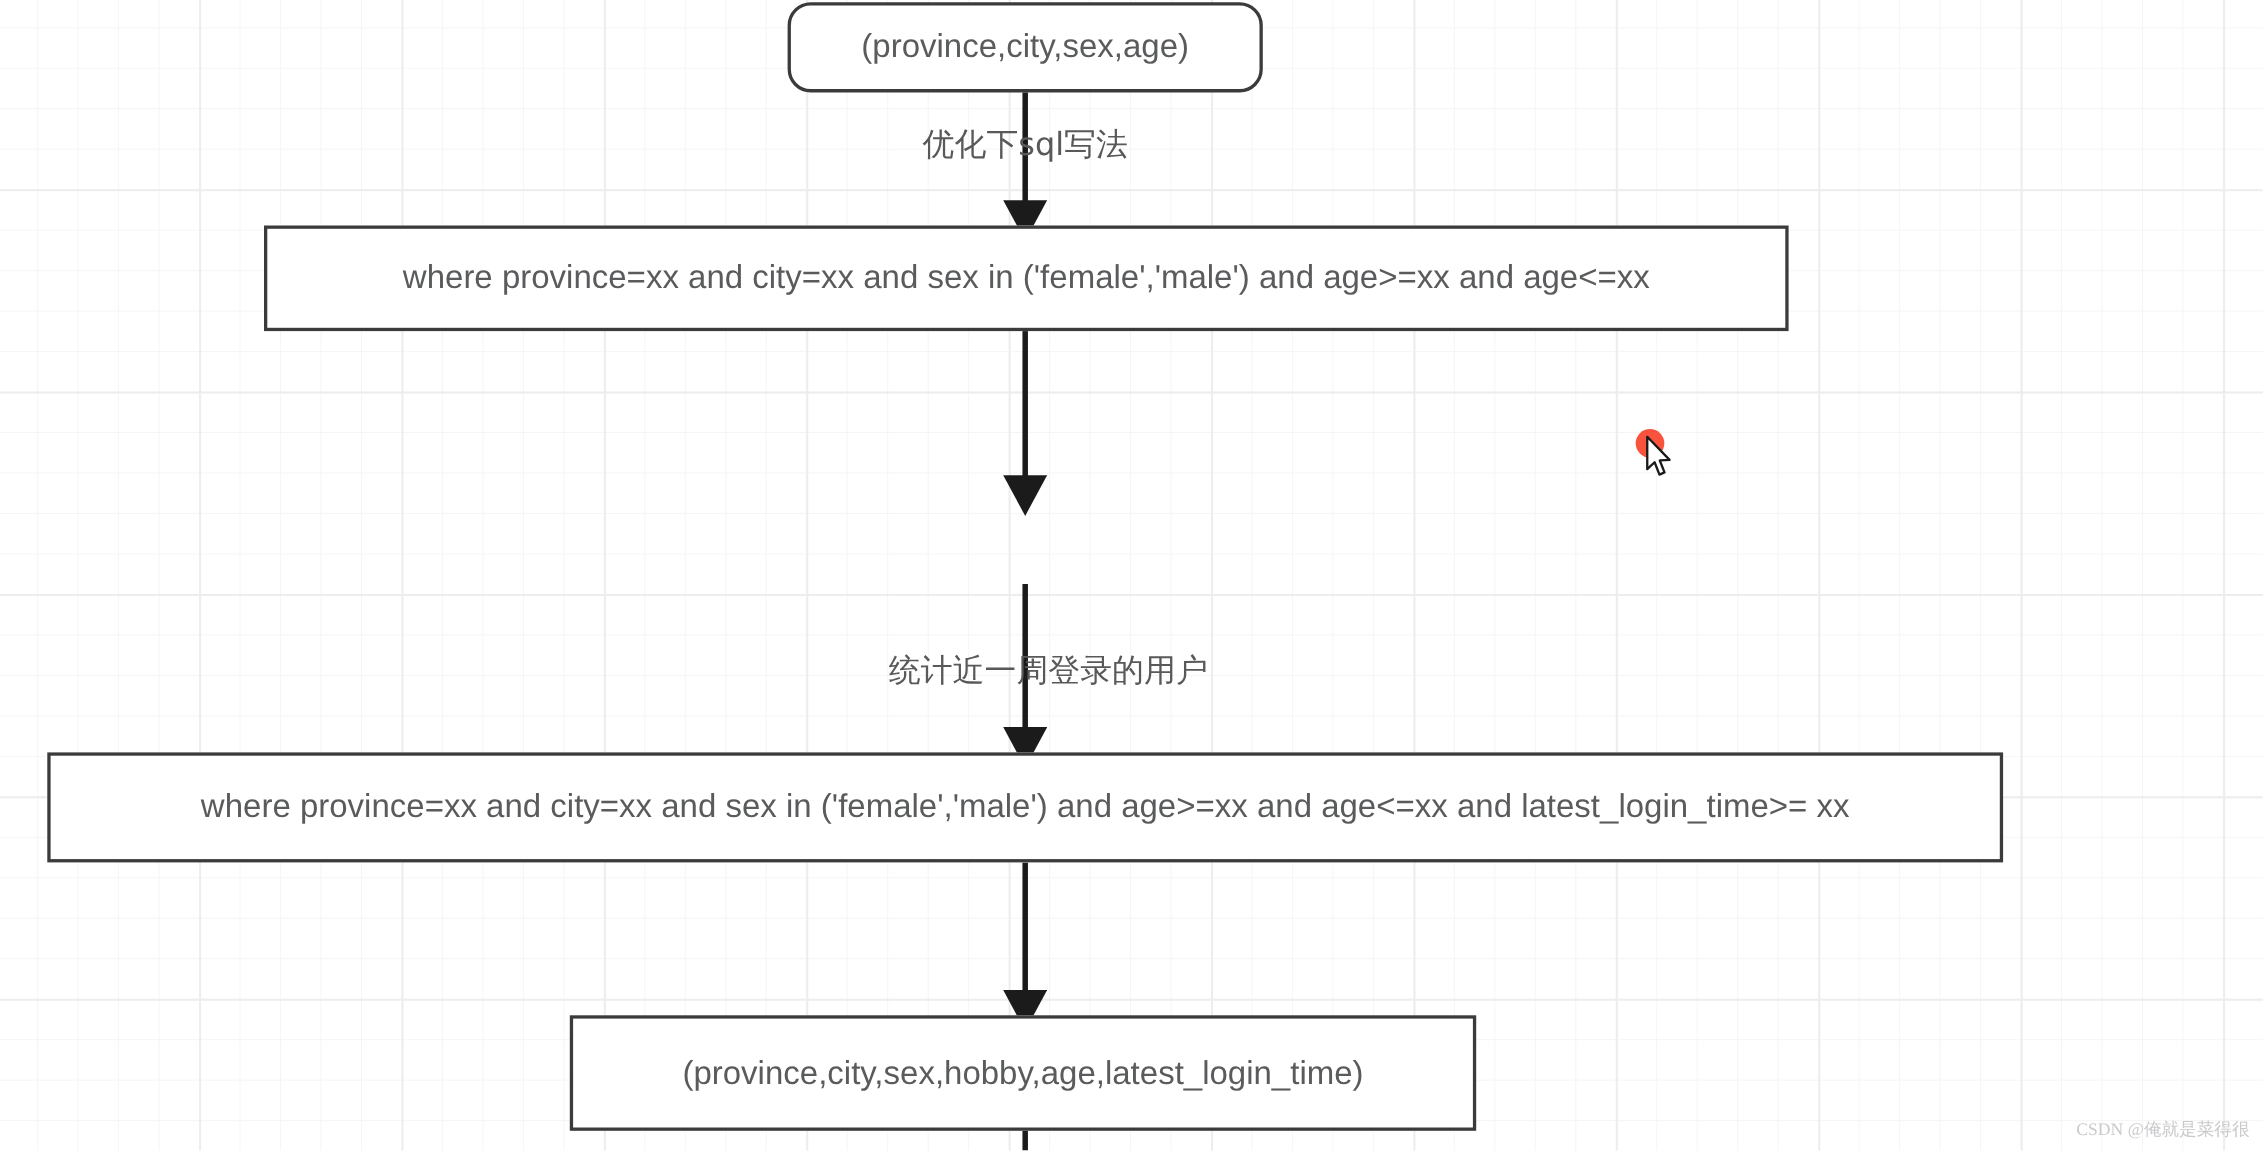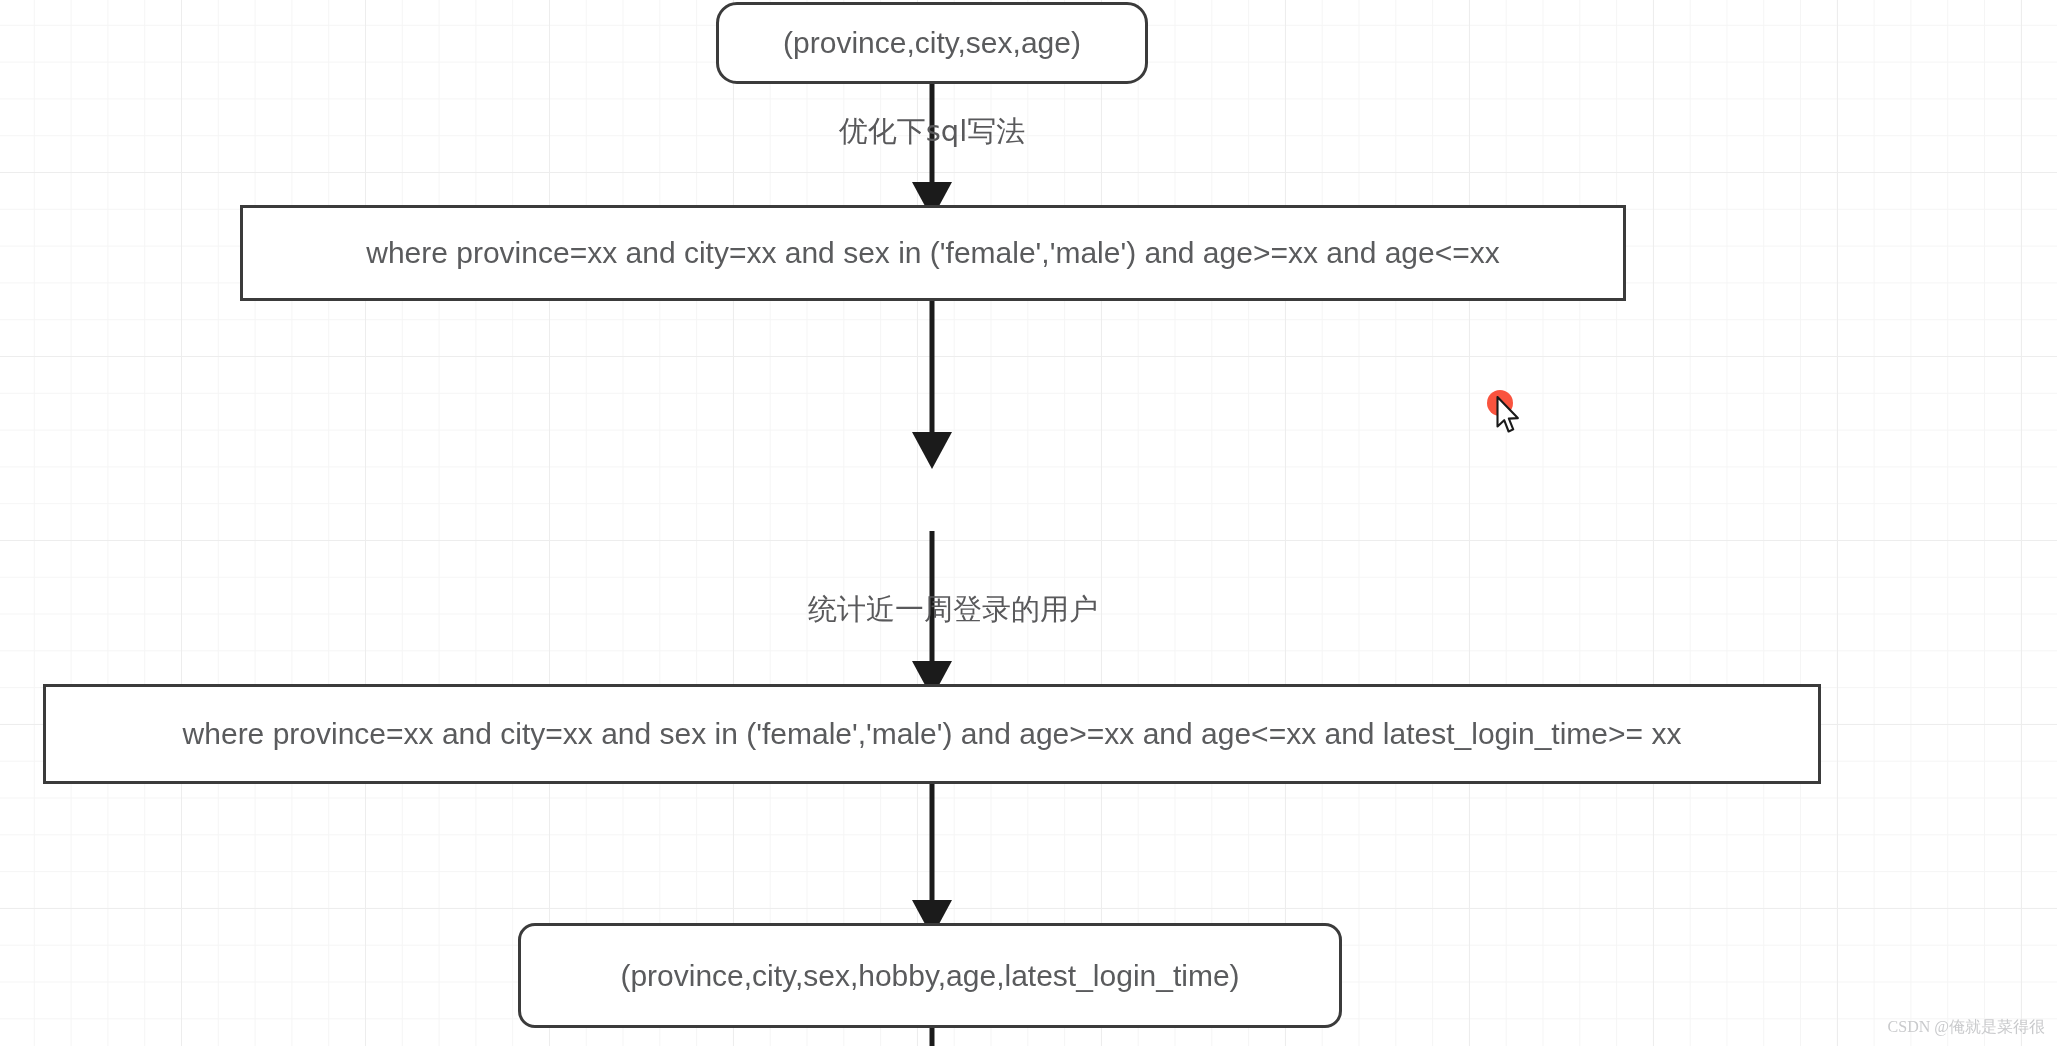--- a/index.html
+++ b/index.html
@@ -56,21 +56,21 @@
 
   #node-2 { left: 240px; top: 205px;  width: 1386px; height: 96px; }
   #node-2 .node-text { font-size: 30px; }
 
   #node-3 { left: 680px; top: 455px;  width: 478px; height: 76px;  }
   #node-3 .node-text { font-size: 30px; }
 
   #node-4 { left: 43px;  top: 684px;  width: 1778px; height: 100px; }
   #node-4 .node-text { font-size: 30px; }
 
-  #node-5 { left: 518px; top: 923px;  width: 824px; height: 105px; border-radius: 17px; }
+  #node-5 { left: 518px; top: 923px;  width: 824px; height: 105px; }
   #node-5 .node-text { font-size: 30px; }
 
   
   .connector {
     position: absolute;
     left: 0;
     top: 0;
     width: 2057px;
     height: 1046px;
     pointer-events: none;

